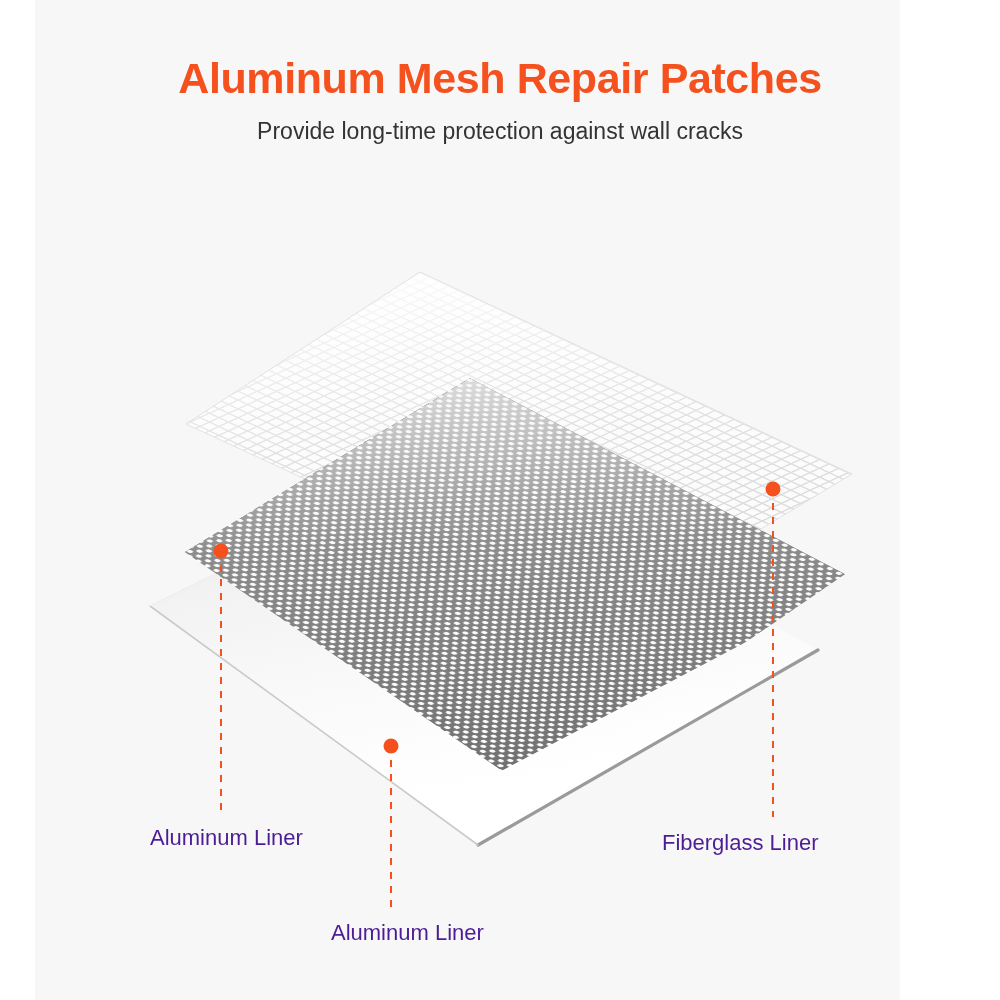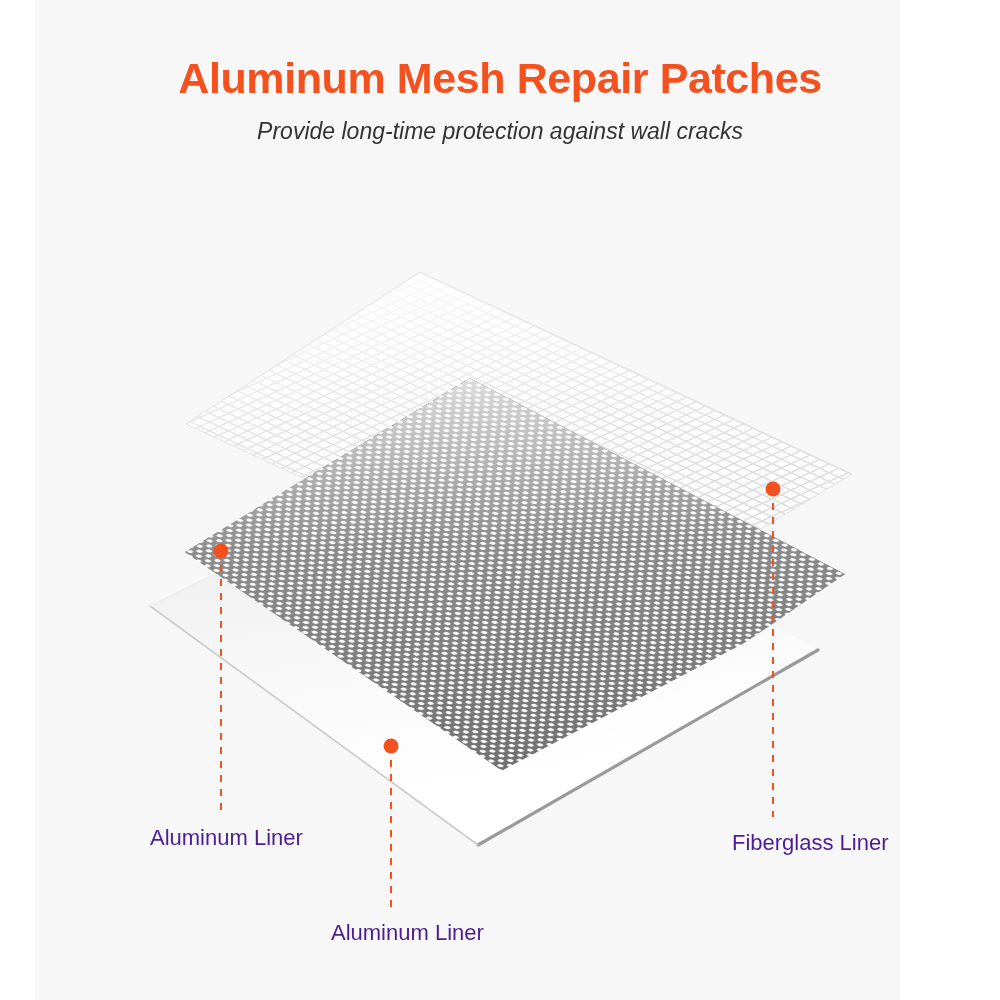--- a/index.html
+++ b/index.html
@@ -62,42 +62,41 @@
     position: absolute;
     left: 0;
     top: 115px;
     width: 1000px;
     font-size: 23px;
     line-height: 32px;
     font-weight: normal;
     color: #333333;
     text-align: center;
     white-space: nowrap;
-    font-style: italic;
   }
 
   #diagram {
     position: absolute;
     left: 0;
     top: 0;
     width: 1000px;
     height: 1000px;
   }
 
   .callout-label {
     position: absolute;
     font-size: 22px;
     line-height: 24px;
     color: #4c1d95;
     white-space: nowrap;
   }
 
   #label-aluminum  { left: 150px; top: 826px; }
   #label-release   { left: 331px; top: 921px; }
-  #label-fiberglass{ left: 732px; top: 831px; }
+  #label-fiberglass{ left: 662px; top: 831px; }
 </style>
 </head>
 <body>
 
 <div id="stage">
 
   <div id="canvas-panel"></div>
 
   <svg id="diagram" viewBox="0 0 1000 1000" width="1000" height="1000" aria-hidden="true">
     <defs>

